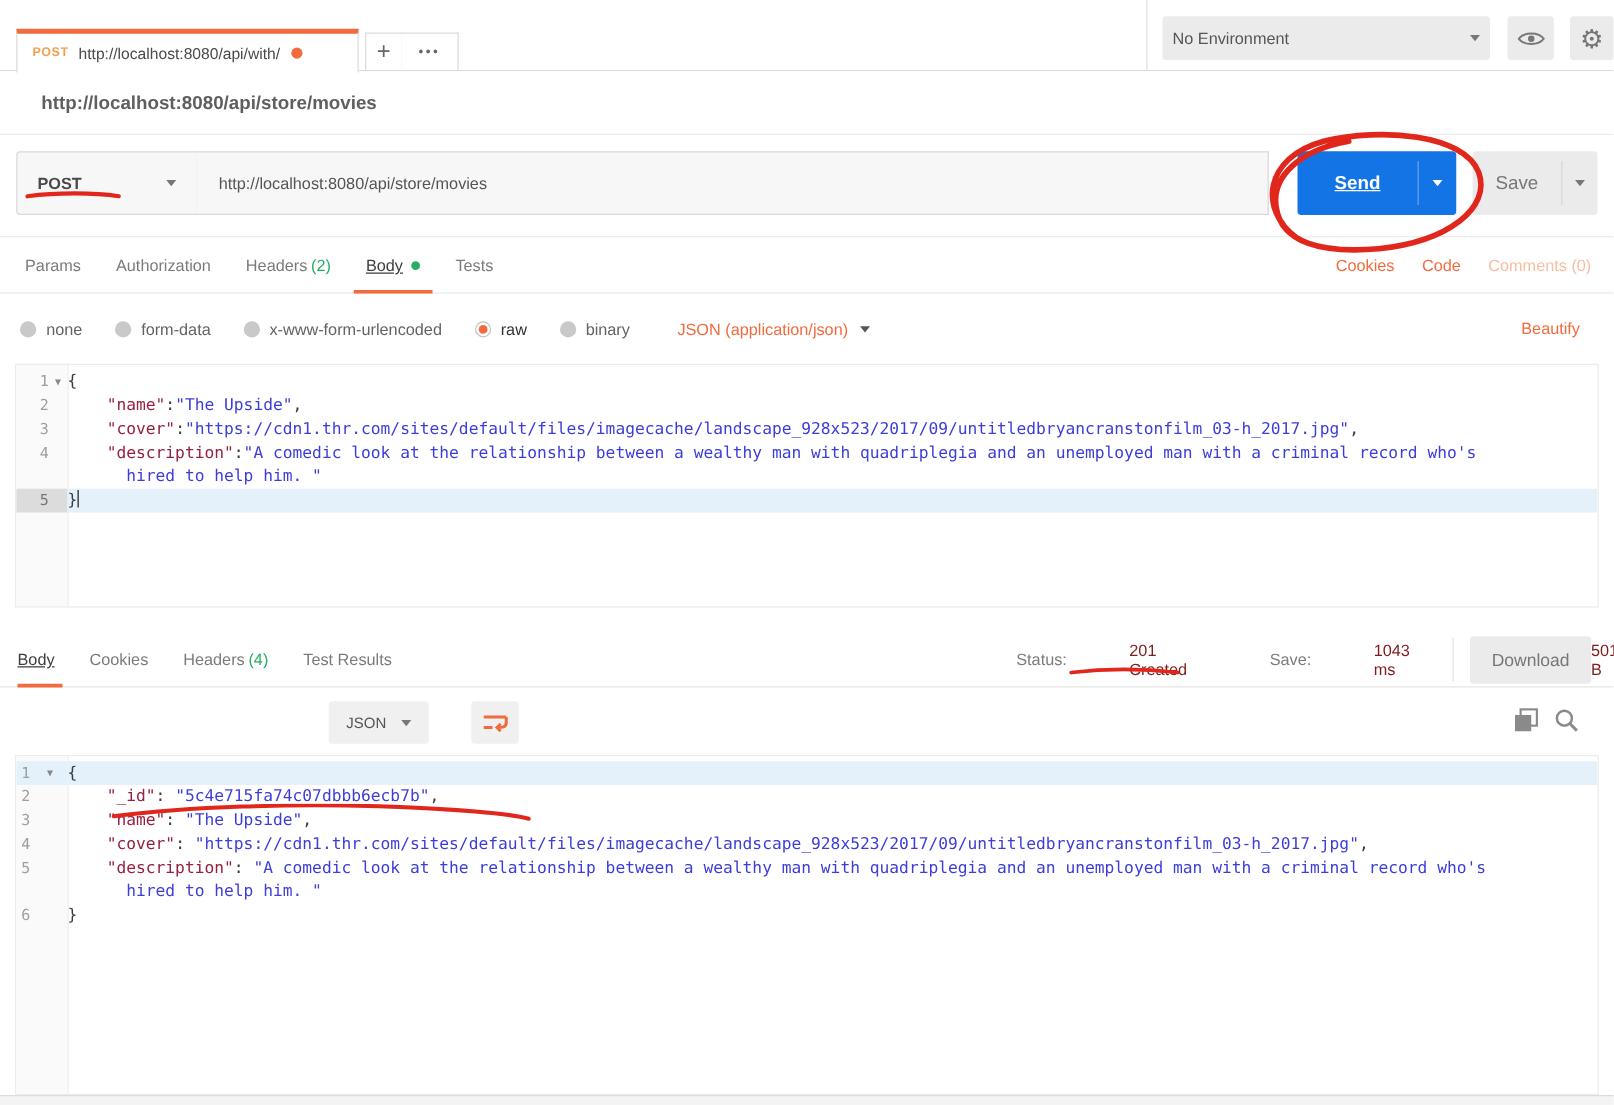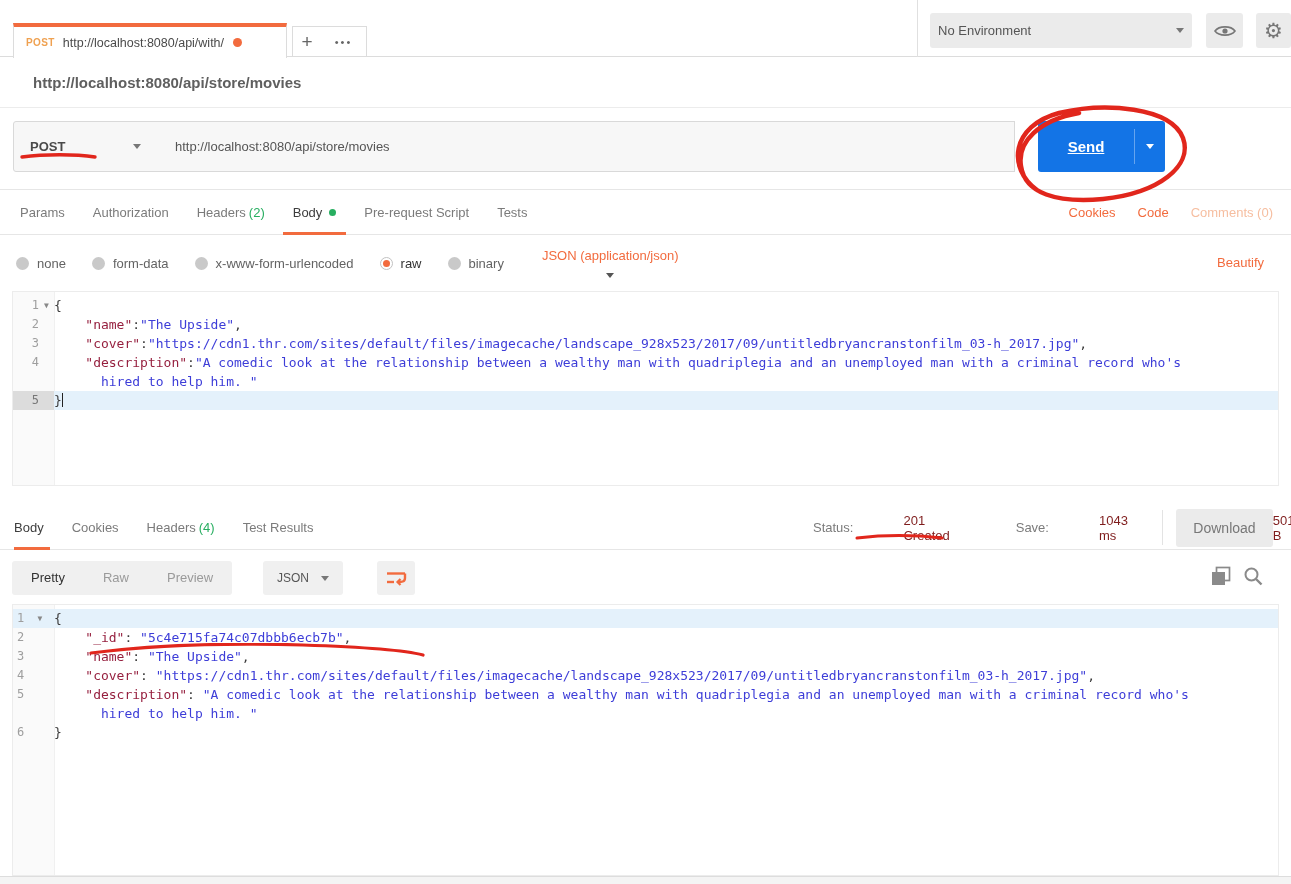--- a/index.html
+++ b/index.html
@@ -44,36 +44,36 @@
   .save-btn .vsep { width:1px; background:#d7d7d7; margin:8px 0; }
   .save-btn .caret-cell { width:28px; display:flex; align-items:center; justify-content:center; }
 
   .annot { position:absolute; pointer-events:none; z-index:6; }
 
   
   .rtabs { position:absolute; top:190px; left:0; width:1291px; height:45px; border-bottom:1px solid #e6e6e6; background:#fff; }
   .rtabs .tabs-left { position:absolute; left:6px; top:0; height:45px; display:flex; }
   .rtab-item { padding:0 14px; line-height:45px; font-size:13px; color:#7b7b7b; position:relative; white-space:nowrap; }
   .rtab-item .cnt { color:#27AE60; margin-left:3px; }
-  .rtab-item.active { color:#3d3d3d; }
+  .rtab-item.active { color:#3d3d3d;text-decoration:underline; }
   .rtab-item.active::after { content:""; position:absolute; left:4px; right:4px; bottom:0; height:3px; background:#F26B3E; }
   .rtab-item .gdot { display:inline-block; width:7px; height:7px; border-radius:50%; background:#27AE60; margin-left:7px; vertical-align:1px; }
   .rtabs .links-right { position:absolute; right:18px; top:0; height:45px; display:flex; gap:22px; }
   .rtabs .links-right span { line-height:45px; font-size:13px; }
   .lnk-cookies, .lnk-code { color:#F26B3E; }
   .lnk-comments { color:#F6BEA0; }
 
   
   .modes { position:absolute; top:235px; left:0; width:1291px; height:56px; background:#fff; }
   .modes .mode-flex { position:absolute; left:16px; top:0; height:56px; display:flex; align-items:center; gap:26px; }
   .mode-item { display:flex; align-items:center; gap:8px; font-size:13px; color:#636363; }
   .radio { width:13px; height:13px; border-radius:50%; background:#c9c9c9; flex:none; }
   .radio.sel { background:#fff; border:1px solid #c2c2c2; position:relative; }
   .radio.sel::after { content:""; position:absolute; left:2px; top:2px; width:7px; height:7px; border-radius:50%; background:#F26B3E; }
-  .type-select { display:flex; align-items:center; gap:10px; margin-left:12px;flex-direction:column; }
+  .type-select { display:flex; align-items:center; gap:10px; margin-left:12px; }
   .type-select .type-label { font-size:13px; color:#F26B3E; }
   .beautify { position:absolute; right:27px; top:0; line-height:56px; font-size:13px; color:#F26B3E; }
 
   
   .editor { position:absolute; left:12px; width:1267px; background:#fff; border:1px solid #ececec; overflow:hidden; }
   .editor::before { content:""; position:absolute; left:0; top:0; bottom:0; width:41px; background:#fafafa; border-right:1px solid #f0f0f0; }
   .editor .ed-rows { position:relative; padding-top:4px; }
   .ed-row { display:flex; height:19px; }
   .ed-gutter { width:41px; flex:none; display:flex; font-family:"DejaVu Sans Mono",monospace; font-size:12px; line-height:19px; color:#9e9e9e; }
   .ed-code { flex:1; font-family:"DejaVu Sans Mono",monospace; font-size:13px; line-height:19px; white-space:pre; color:#3b3b3b; }
@@ -157,36 +157,42 @@
   <div class="url-input">
     <span>http://localhost:8080/api/store/movies</span>
   </div>
   <div class="send-btn">
     <span class="send-label">Send</span>
     <span class="vsep"></span>
     <span class="caret-cell">
         <span class="caret"></span>
       </span>
   </div>
+  <div class="save-btn">
+    <span class="save-label">Save</span>
+    <span class="vsep"></span>
+    <span class="caret-cell">
+        <span class="caret"></span>
+      </span>
+  </div>
 
   <svg class="annot" style="left:995px; top:-8px;" width="205" height="108" viewBox="0 0 205 108">
     <path d="M 42,90 C 12,68 16,26 64,13 C 110,2 176,7 188,38 C 198,66 164,93 108,99 C 62,103 30,94 26,66 C 22,42 44,20 84,13" fill="none" stroke="#E1261C" stroke-width="4.5" stroke-linecap="round"></path>
   </svg>
   <svg class="annot" style="left:20px; top:43px;" width="78" height="10" viewBox="0 0 78 10">
     <path d="M2,6 C25,3 55,3 75,6" fill="none" stroke="#E1261C" stroke-width="3.4" stroke-linecap="round"></path>
   </svg>
 </div>
 
 <div class="rtabs">
   <div class="tabs-left">
     <span class="rtab-item"><span>Params</span></span>
     <span class="rtab-item"><span>Authorization</span></span>
     <span class="rtab-item"><span>Headers</span><span class="cnt">(2)</span></span>
     <span class="rtab-item active"><span>Body</span><span class="gdot"></span></span>
-    <span class="rtab-item"><span>Pre-request Script</span></span>
     <span class="rtab-item"><span>Tests</span></span>
   </div>
   <div class="links-right">
     <span class="lnk-cookies">Cookies</span>
     <span class="lnk-code">Code</span>
     <span class="lnk-comments">Comments (0)</span>
   </div>
 </div>
 
 <div class="modes">
@@ -277,25 +283,20 @@
     <span class="s-val">501 B</span>
   </div>
   <div class="meta-divider"></div>
   <div class="download-btn">Download</div>
   <svg class="annot" style="left:855px; top:27px;" width="90" height="10" viewBox="0 0 90 10">
     <path d="M2,6 C28,3 60,3 87,6" fill="none" stroke="#E1261C" stroke-width="3" stroke-linecap="round"></path>
   </svg>
 </div>
 
 <div class="resp-view">
-  <div class="seg">
-    <span class="seg-item active">Pretty</span>
-    <span class="seg-item">Raw</span>
-    <span class="seg-item">Preview</span>
-  </div>
   <div class="json-select">
     <span class="j-label">JSON</span>
     <span class="caret"></span>
   </div>
   <div class="wrap-btn">
     <svg width="22" height="16" viewBox="0 0 22 16">
       <path d="M2 3.5 H20" stroke="#F26B3E" stroke-width="2.4" fill="none"></path>
       <path d="M2 12 H9" stroke="#F26B3E" stroke-width="2.4" fill="none"></path>
       <path d="M20 3.5 V8 C20 12 16.5 12 13 12" fill="none" stroke="#F26B3E" stroke-width="2.4"></path>
       <path d="M15.5 9 L12.5 12 L15.5 15" fill="none" stroke="#F26B3E" stroke-width="2.2"></path>

